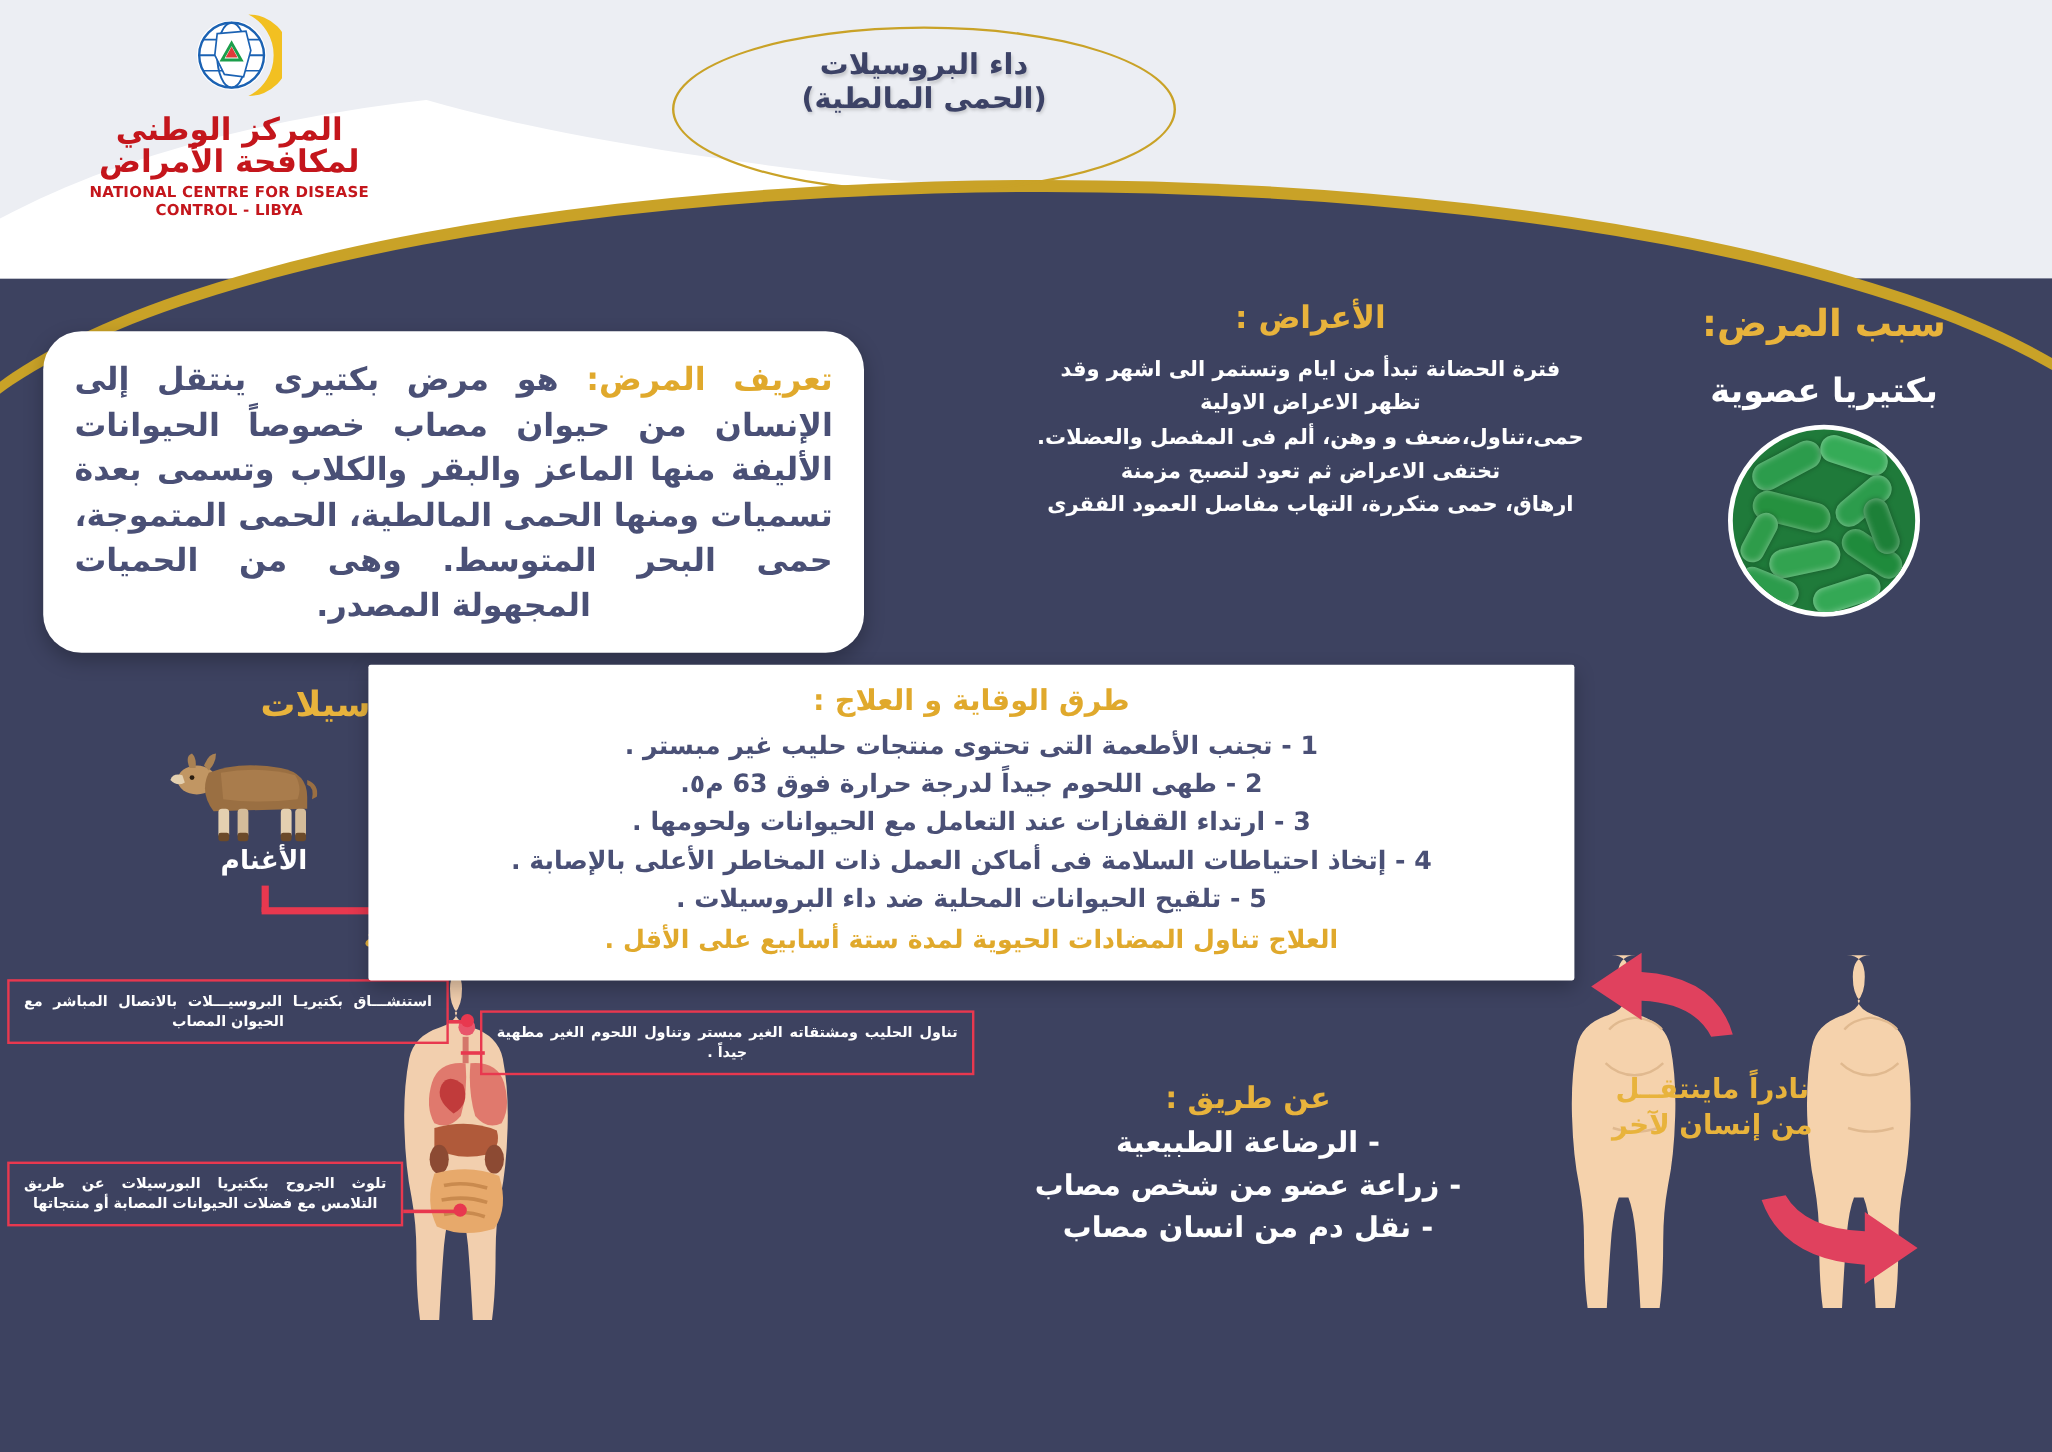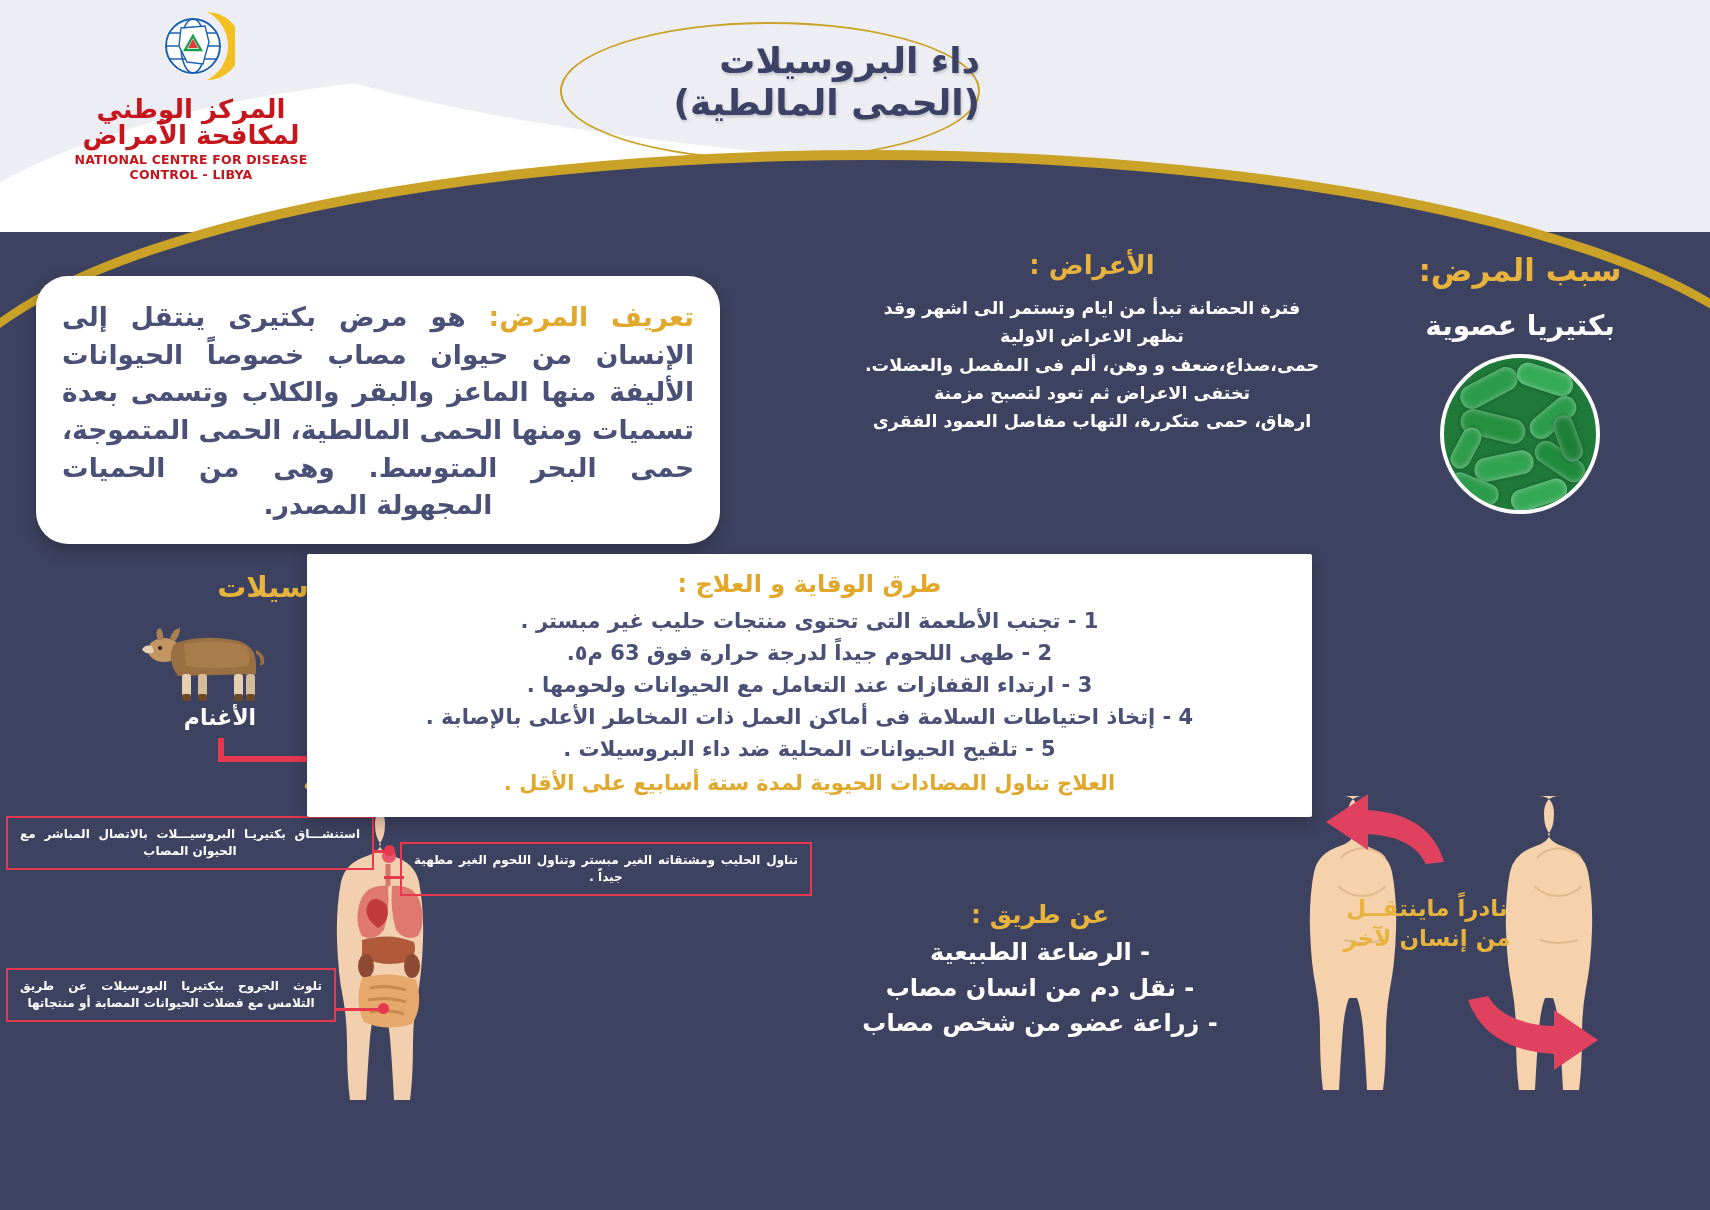--- a/index.html
+++ b/index.html
@@ -95,25 +95,25 @@
     left: 560px; top: 22px;
     width: 420px; height: 138px;
     border: 2.5px solid #c9a227;
     border-radius: 50%;
     z-index: 15;
   }
   .title-text {
     position: absolute;
     left: 560px; top: 40px;
     width: 420px;
-    text-align: right;
+    text-align: center;
     z-index: 16;
     color: #3c4266;
     font-weight: bold;
-    font-size: 36px;
+    font-size: 24px;
     line-height: 1.18;
     text-shadow: 1px 2px 3px rgba(0,0,0,0.18);
   }
 
   
   .cause-block {
     position: absolute;
     right: 40px; top: 252px;
     width: 300px;
     text-align: center;
@@ -371,21 +371,21 @@
     <div class="rod" style="left:66px;top:126px;width:58px;height:22px;transform:rotate(-18deg);background:#34a855;"></div>
     <div class="rod" style="left:100px;top:70px;width:48px;height:21px;transform:rotate(70deg);background:#1d8038;"></div>
     <div class="rod" style="left:0px;top:80px;width:44px;height:20px;transform:rotate(-62deg);background:#2e9c4a;"></div>
   </div>
 </div>
 
 <div class="symptoms">
   <div class="symptoms-title">الأعراض :</div>
   <div class="symptoms-line just">فترة الحضانة تبدأ من ايام وتستمر الى اشهر وقد</div>
   <div class="symptoms-line">تظهر الاعراض الاولية</div>
-  <div class="symptoms-line">حمى،صداع،ضعف و وهن، ألم فى المفصل والعضلات.</div>
+  <div class="symptoms-line">حمى،تناول،ضعف و وهن، ألم فى المفصل والعضلات.</div>
   <div class="symptoms-line">تختفى الاعراض ثم تعود لتصبح مزمنة</div>
   <div class="symptoms-line">ارهاق، حمى متكررة، التهاب مفاصل العمود الفقرى</div>
 </div>
 
 <div class="definition-card">
   <div class="definition-text">
     <span class="lead">تعريف المرض:</span>
     <span>هو مرض بكتيرى ينتقل إلى الإنسان من حيوان مصاب خصوصاً الحيوانات الأليفة منها الماعز والبقر والكلاب وتسمى بعدة تسميات ومنها الحمى المالطية، الحمى المتموجة، حمى البحر المتوسط. وهى من الحميات المجهولة المصدر.</span>
   </div>
 </div>
@@ -545,15 +545,15 @@
 </div>
 
 <div class="h2h-label">
   <div>نادراً ماينتقــل</div>
   <div>من إنسان لآخر</div>
 </div>
 
 <div class="routes">
   <div class="routes-title">عن طريق :</div>
   <div class="routes-item">- الرضاعة الطبيعية</div>
+  <div class="routes-item">- زراعة عضو من شخص مصاب</div>
   <div class="routes-item">- نقل دم من انسان مصاب</div>
-  <div class="routes-item">- زراعة عضو من شخص مصاب</div>
 </div>
 
 </body></html>

